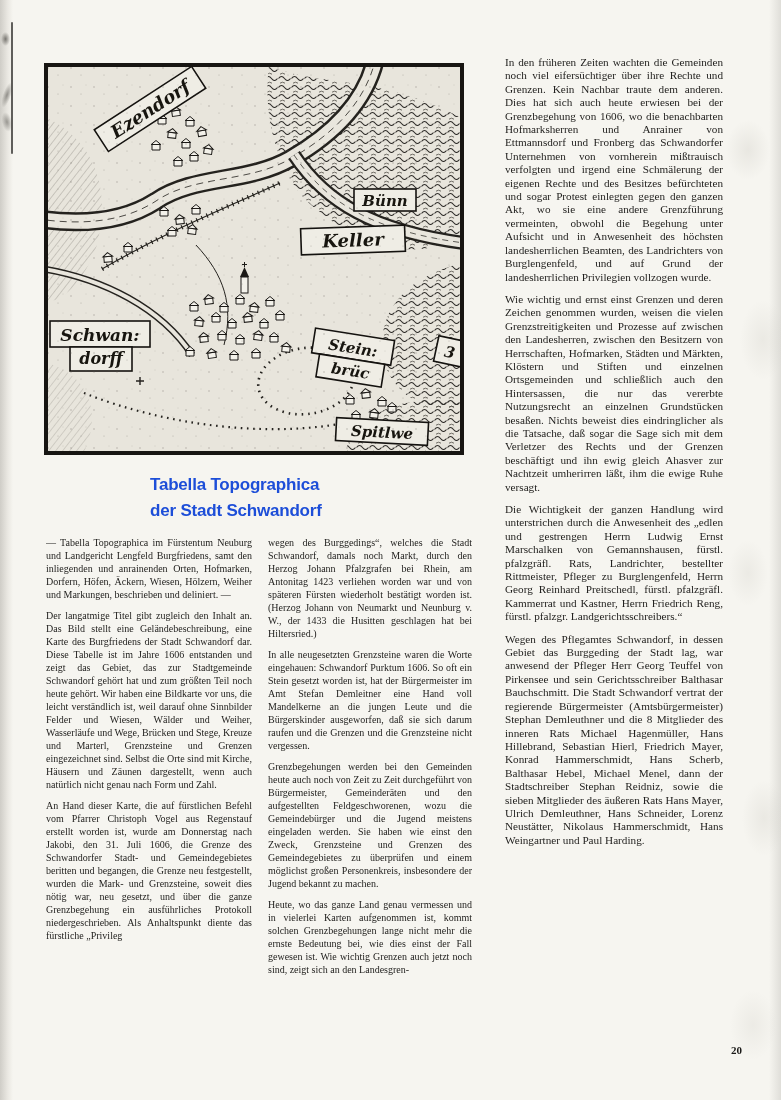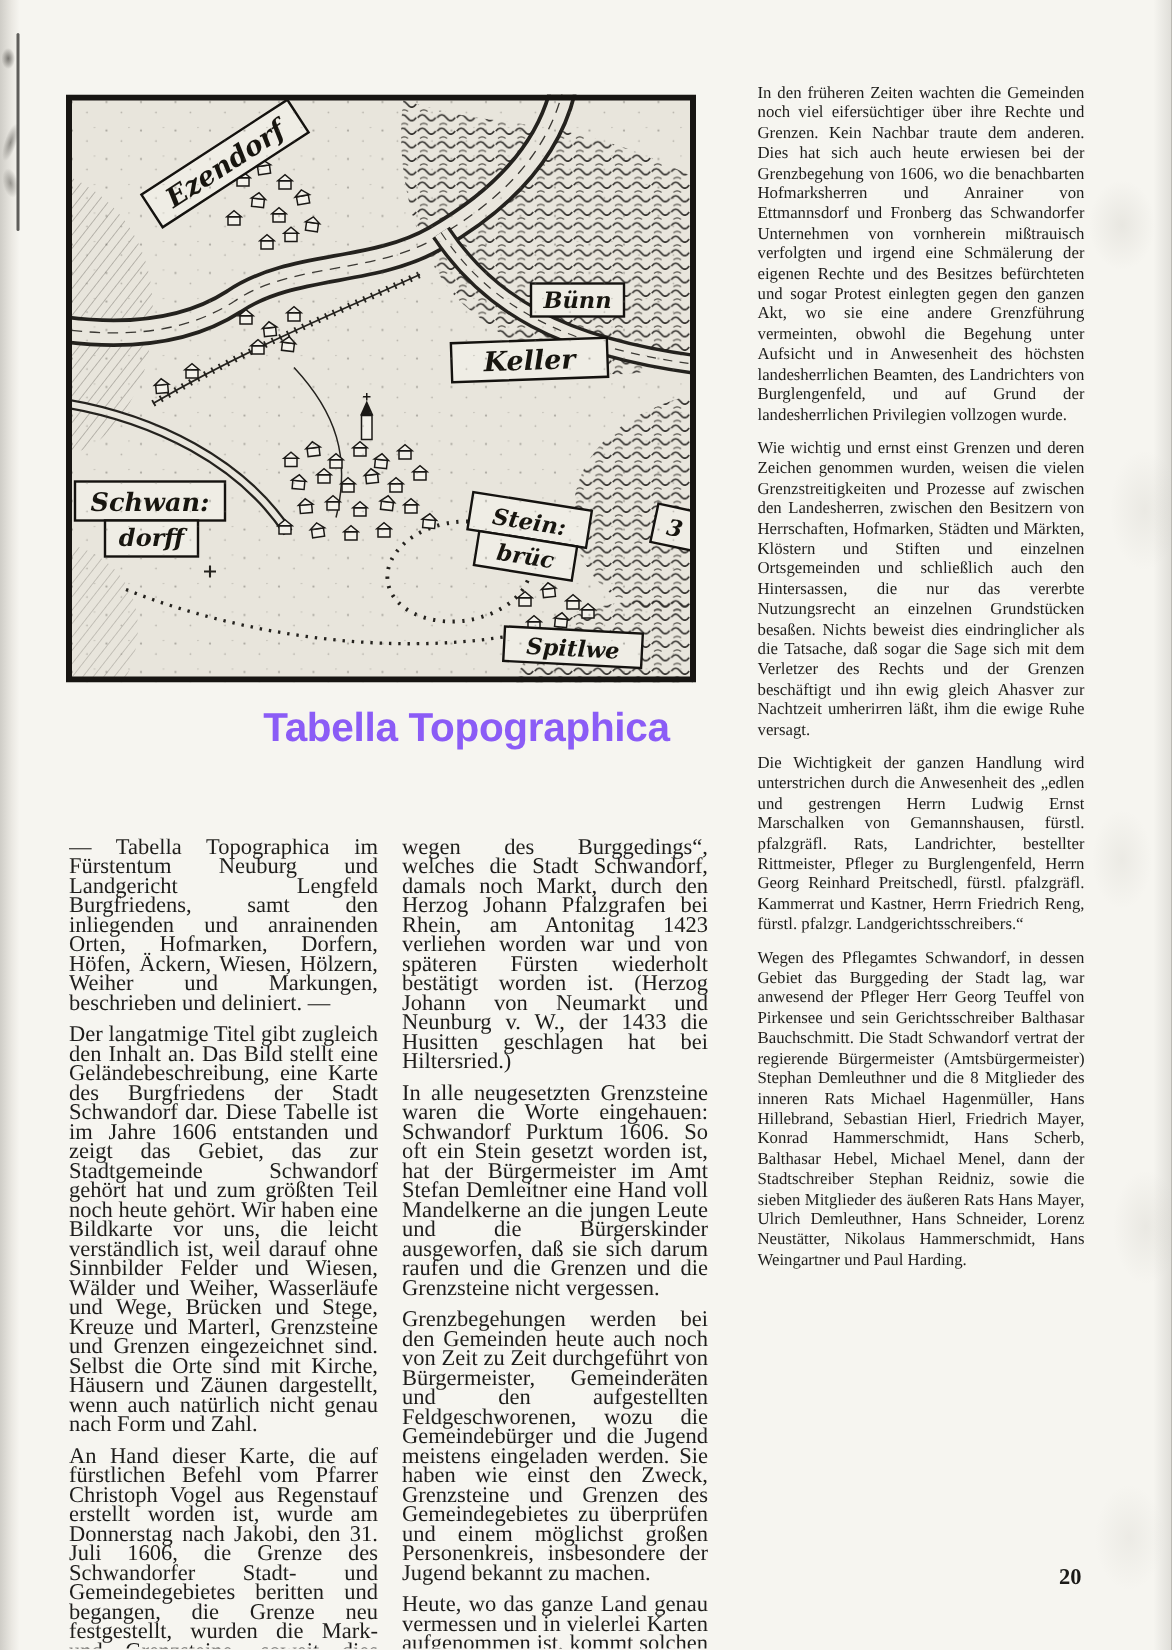--- a/index.html
+++ b/index.html
@@ -28,39 +28,39 @@
 
   
   .map{position:absolute;left:44px;top:63px;width:420px;height:392px;margin:0;}
   .map svg{display:block;overflow:hidden;}
   .bt{font-family:"DejaVu Serif",serif;font-style:italic;font-weight:bold;fill:#17150f;}
 
   
   .title{
     position:absolute;left:150px;top:472px;width:322px;margin:0;
     font-family:"Liberation Sans","DejaVu Sans",sans-serif;
-    font-weight:bold;font-size:27px;line-height:26px;letter-spacing:-0.2px;
-    text-align:center;color:#8b5cf6;
+    font-weight:bold;font-size:17px;line-height:26px;letter-spacing:-0.2px;
+    text-align:left;color:#1d4ed8;
   }
 
   
   .cols{position:absolute;left:46px;top:536px;width:426px;display:flex;gap:16px;}
-  .col{text-align:justify;font-size:15px;line-height:13px;overflow:hidden;hyphens:auto;margin-top:23px;}
+  .col{text-align:justify;font-size:10px;line-height:13px;overflow:hidden;hyphens:auto;}
   .col p{margin:0 0 8px 0;}
   .col-left{width:206px;height:540px;}
   .col-middle{width:204px;height:540px;font-family:Liberation Serif, serif;}
   .col-right{
     position:absolute;left:505px;top:56px;width:218px;height:1012px;
     text-align:justify;font-size:11.2px;line-height:13.4px;overflow:hidden;hyphens:auto;
   }
   .col-right p{margin:0 0 9px 0;}
 
   .page-num{
-    position:absolute;left:706px;top:1044px;width:36px;
-    font-size:15px;font-weight:bold;color:#1b1a18;
+    position:absolute;left:706px;top:1044px;width:36px;text-align:right;
+    font-size:11px;font-weight:bold;color:#1b1a18;
   }
 </style>
 </head>
 <body>
 
 <div class="page">
 
   <div class="scan-strip"></div>
   <div class="scan-line"></div>
   <div class="smudge sm1"></div>
@@ -215,20 +215,21 @@
         <text class="bt" x="2" y="6" text-anchor="middle" font-size="15">3</text>
       </g>
 
       <rect x="0" y="0" width="420" height="392" fill="url(#speck)" opacity="0.45"></rect>
       <rect x="2" y="2" width="416" height="388" fill="none" stroke="#171512" stroke-width="4"></rect>
     </svg>
   </figure>
 
   <h1 class="title">
     <span>Tabella Topographica</span><br>
+    <span>der Stadt Schwandorf</span>
   </h1>
 
   <div class="cols">
     <div class="col col-left">
       <p>— Tabella Topographica im Fürstentum Neuburg und Landgericht Lengfeld Burgfriedens, samt den inliegenden und anrainenden Orten, Hofmarken, Dorfern, Höfen, Äckern, Wiesen, Hölzern, Weiher und Markungen, beschrieben und deliniert. —</p>
       <p>Der langatmige Titel gibt zugleich den Inhalt an. Das Bild stellt eine Geländebeschreibung, eine Karte des Burgfriedens der Stadt Schwandorf dar. Diese Tabelle ist im Jahre 1606 entstanden und zeigt das Gebiet, das zur Stadtgemeinde Schwandorf gehört hat und zum größten Teil noch heute gehört. Wir haben eine Bildkarte vor uns, die leicht verständlich ist, weil darauf ohne Sinnbilder Felder und Wiesen, Wälder und Weiher, Wasserläufe und Wege, Brücken und Stege, Kreuze und Marterl, Grenzsteine und Grenzen eingezeichnet sind. Selbst die Orte sind mit Kirche, Häusern und Zäunen dargestellt, wenn auch natürlich nicht genau nach Form und Zahl.</p>
       <p>An Hand dieser Karte, die auf fürstlichen Befehl vom Pfarrer Christoph Vogel aus Regenstauf erstellt worden ist, wurde am Donnerstag nach Jakobi, den 31. Juli 1606, die Grenze des Schwandorfer Stadt- und Gemeindegebietes beritten und begangen, die Grenze neu festgestellt, wurden die Mark- und Grenzsteine, soweit dies nötig war, neu gesetzt, und über die ganze Grenzbegehung ein ausführliches Protokoll niedergeschrieben. Als Anhaltspunkt diente das fürstliche „Privileg</p>
     </div>
     <div class="col col-middle">
       <p>wegen des Burggedings“, welches die Stadt Schwandorf, damals noch Markt, durch den Herzog Johann Pfalzgrafen bei Rhein, am Antonitag 1423 verliehen worden war und von späteren Fürsten wiederholt bestätigt worden ist. (Herzog Johann von Neumarkt und Neunburg v. W., der 1433 die Husitten geschlagen hat bei Hiltersried.)</p>

